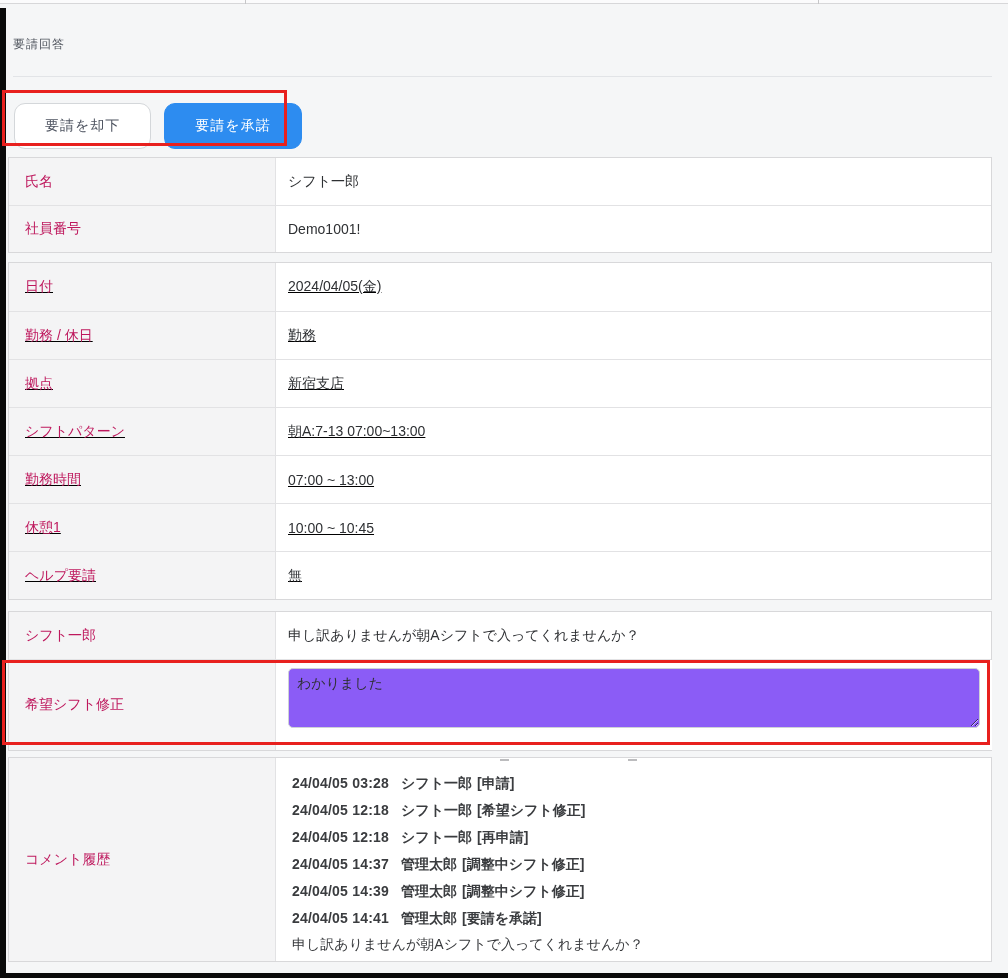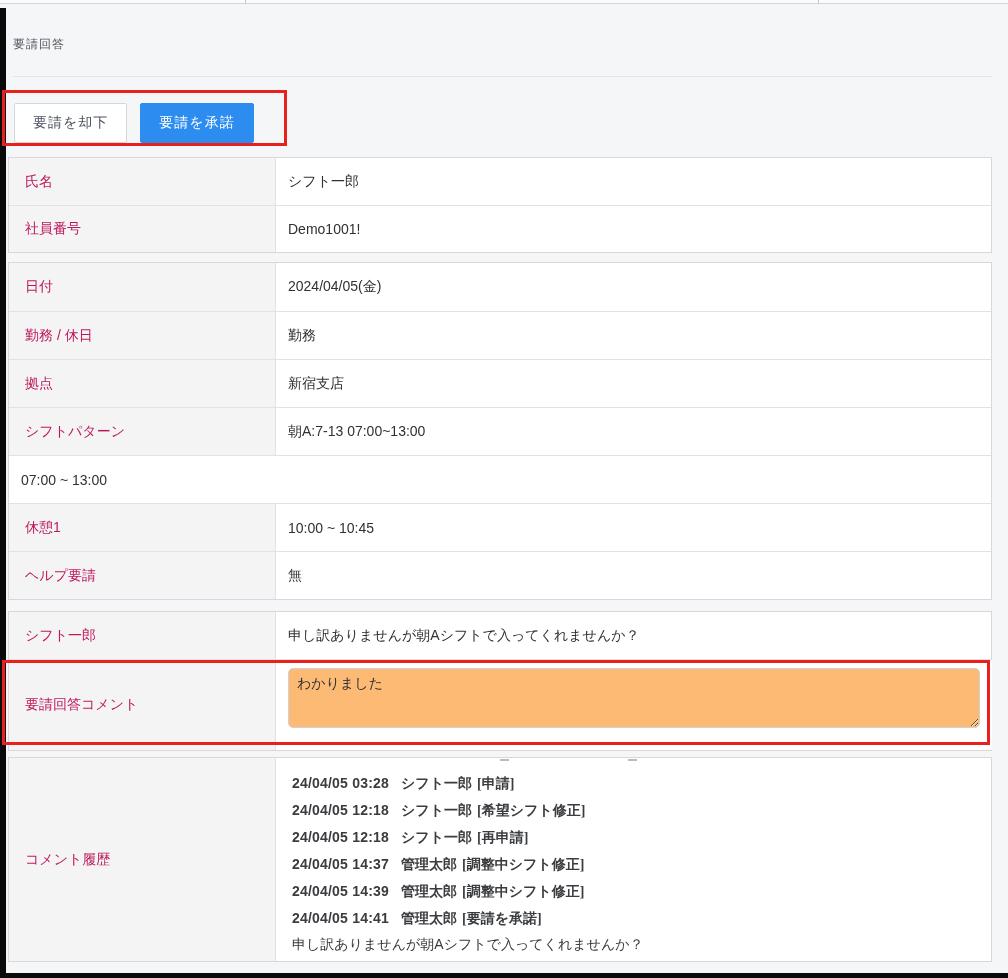--- a/index.html
+++ b/index.html
@@ -28,40 +28,40 @@
   .page-title {
     position:absolute; left:13px; top:36px;
     font-size:12px; color:#51565f; letter-spacing:1px;
   }
   .title-divider {
     position:absolute; left:13px; top:76px; width:979px; height:1px; background:#e2e4e7;
   }
 
   .btn-row { position:absolute; left:14px; top:103px; display:flex; gap:13px; }
   .btn {
-    height:40px; padding:0 18px; font-size:14px; letter-spacing:1px;
-    border-radius:2px; cursor:pointer;
+    height:46px; padding:0 30px; font-size:14px; letter-spacing:1px;
+    border-radius:11px; cursor:pointer;
     font-family: "Liberation Sans", "DejaVu Sans", sans-serif;
     display:inline-flex; align-items:center; justify-content:center;
   }
   .btn-default { background:#ffffff; border:1px solid #d4d7da; color:#4e5460; }
   .btn-primary { background:#2d8cf0; border:1px solid #2d8cf0; color:#ffffff; }
 
   .annotation-box {
     position:absolute; border:3px solid #e8201e; pointer-events:none; z-index:5;
   }
   .anno-buttons { left:2px; top:90px; width:285px; height:56px; }
   .anno-response { left:2px; top:660px; width:988px; height:85px; }
 
   .tbl {
     position:absolute; left:8px; width:984px;
     background:#ffffff; border:1px solid #d8d8da;
   }
   .tbl-profile { top:157px; }
-  .tbl-shift   { top:262px; }
+  .tbl-shift   { top:262px;text-decoration:underline; }
   .tbl-comment { top:611px; }
   .tbl-history { top:757px; }
 
   .row { display:flex; border-top:1px solid #e2e2e4; }
   .row:first-child { border-top:none; }
   .row-std { height:47px; }
   .tbl-shift .row-std { height:48px; }
   .row-response { height:91px; }
   .row-history { height:203px; }
 
@@ -75,38 +75,38 @@
     flex:1; display:flex; align-items:center; padding:0 12px;
     font-size:14px; color:#2e3033; background:#ffffff;
     position:relative;
   }
 
   .response-textarea {
     width:692px; height:60px; margin-top:-14px;
     border:1px solid #ced2d6; border-radius:5px;
     padding:6px 8px; font-size:14px; color:#2e3033;
     font-family: "Liberation Sans", "DejaVu Sans", sans-serif;
-    resize:vertical; background:#fdba74; outline:none;
+    resize:vertical; background:#8b5cf6; outline:none;
     position:relative;
   }
   .resize-grip {
     position:absolute; right:304px; bottom:32px; width:11px; height:11px;
     pointer-events:none;
     background:
       linear-gradient(135deg, transparent 0 4px, #9aa0a6 4px 5px, transparent 5px 8px, #9aa0a6 8px 9px, transparent 9px);
   }
 
   .history-cell {
     align-items:flex-start; flex-direction:column; justify-content:flex-start;
     padding:12px 16px 0 16px;
   }
   .hist-line { line-height:27px; font-weight:bold; color:#3a3c3f; white-space:nowrap; }
   .hist-time { letter-spacing:0.2px; }
   .hist-name { margin-left:12px; }
-  .hist-tag  { margin-left:5px;font-family:Liberation Serif, serif; }
+  .hist-tag  { margin-left:5px; }
   .hist-comment { line-height:24px; font-weight:normal; color:#37393c; }
   .artifact { position:absolute; height:2px; width:9px; top:1px; background:#bcbcbe; }
 </style>
 </head>
 <body>
 
 <div class="page">
 
   <div class="top-strip">
     <div class="tab-sep" style="left:245px;"></div>
@@ -148,39 +148,40 @@
     </div>
     <div class="row row-std">
       <div class="cell-label">拠点</div>
       <div class="cell-value">新宿支店</div>
     </div>
     <div class="row row-std">
       <div class="cell-label">シフトパターン</div>
       <div class="cell-value">朝A:7-13 07:00~13:00</div>
     </div>
     <div class="row row-std">
+      <div class="cell-label">勤務時間</div>
       <div class="cell-value">07:00 ~ 13:00</div>
     </div>
     <div class="row row-std">
       <div class="cell-label">休憩1</div>
       <div class="cell-value">10:00 ~ 10:45</div>
     </div>
     <div class="row row-std">
       <div class="cell-label">ヘルプ要請</div>
       <div class="cell-value">無</div>
     </div>
   </div>
 
   <div class="tbl tbl-comment">
     <div class="row row-std">
       <div class="cell-label">シフト一郎</div>
       <div class="cell-value">申し訳ありませんが朝Aシフトで入ってくれませんか？</div>
     </div>
     <div class="row row-response">
-      <div class="cell-label">要請回答コメント</div>
+      <div class="cell-label">希望シフト修正</div>
       <div class="cell-value">
         <textarea class="response-textarea" style="">わかりました</textarea>
       </div>
     </div>
   </div>
   <div class="resize-grip"></div>
 
   <div class="tbl tbl-history">
     <div class="row row-history">
       <div class="cell-label">コメント履歴</div>

